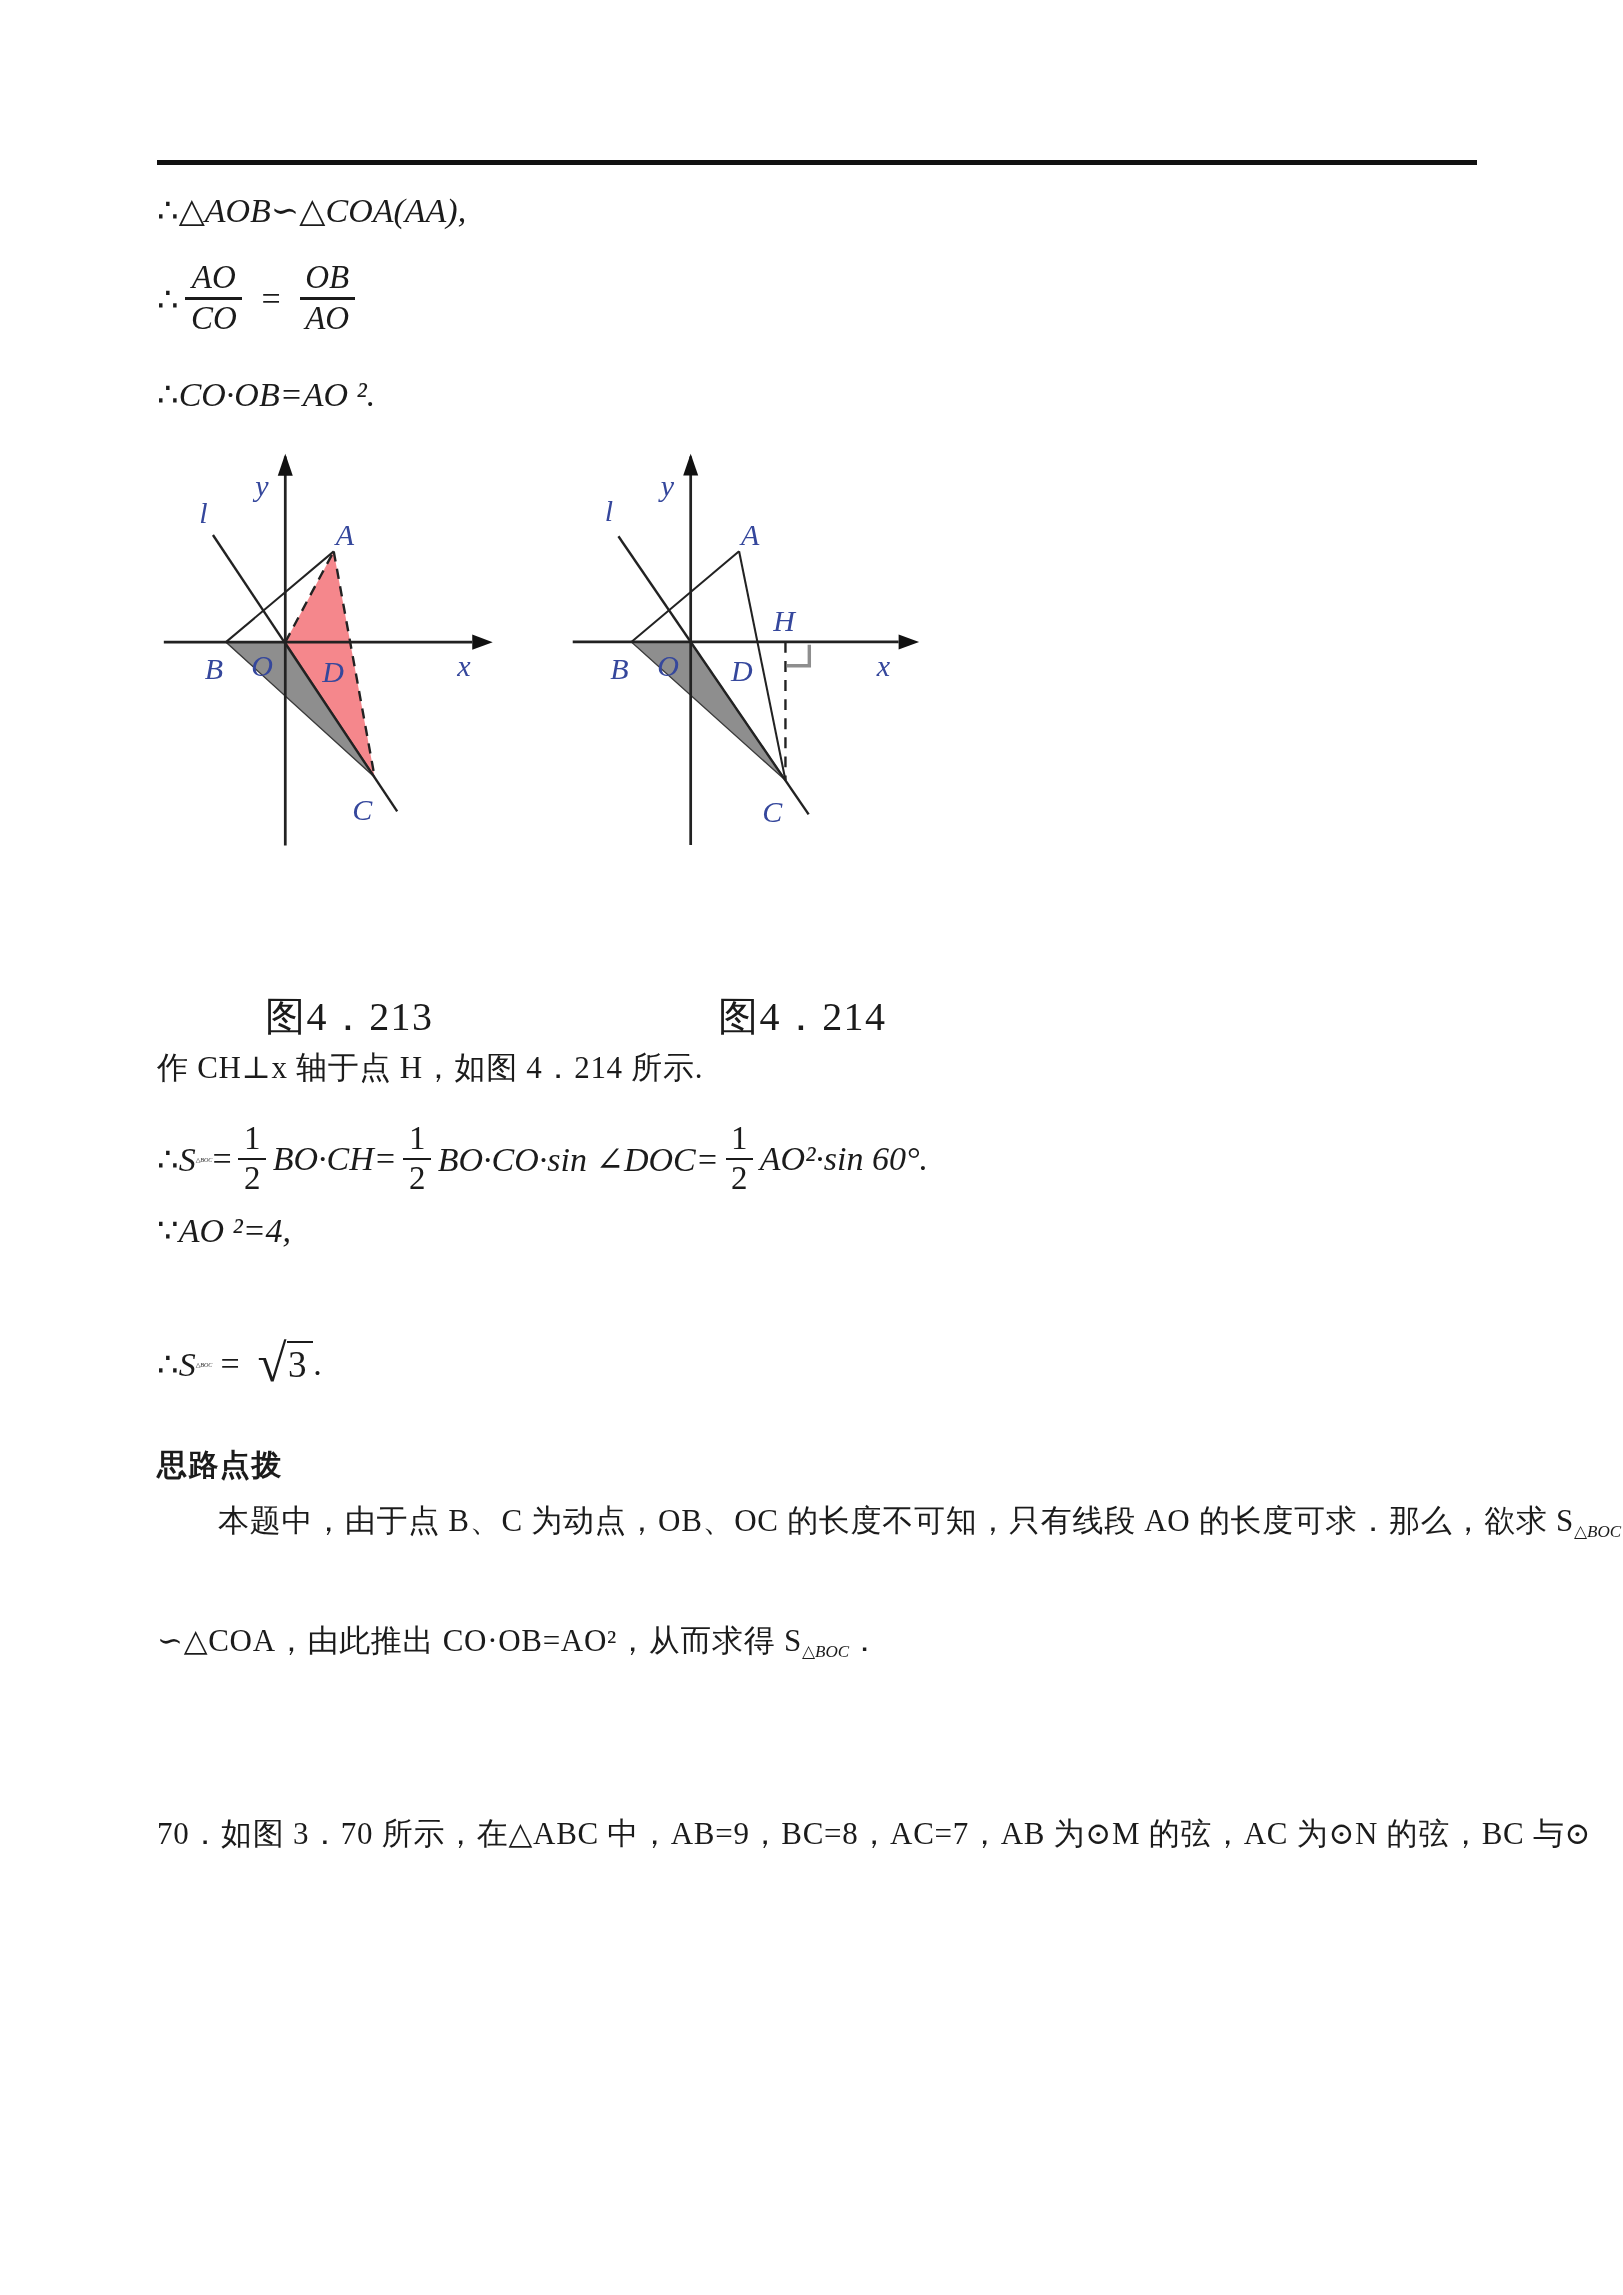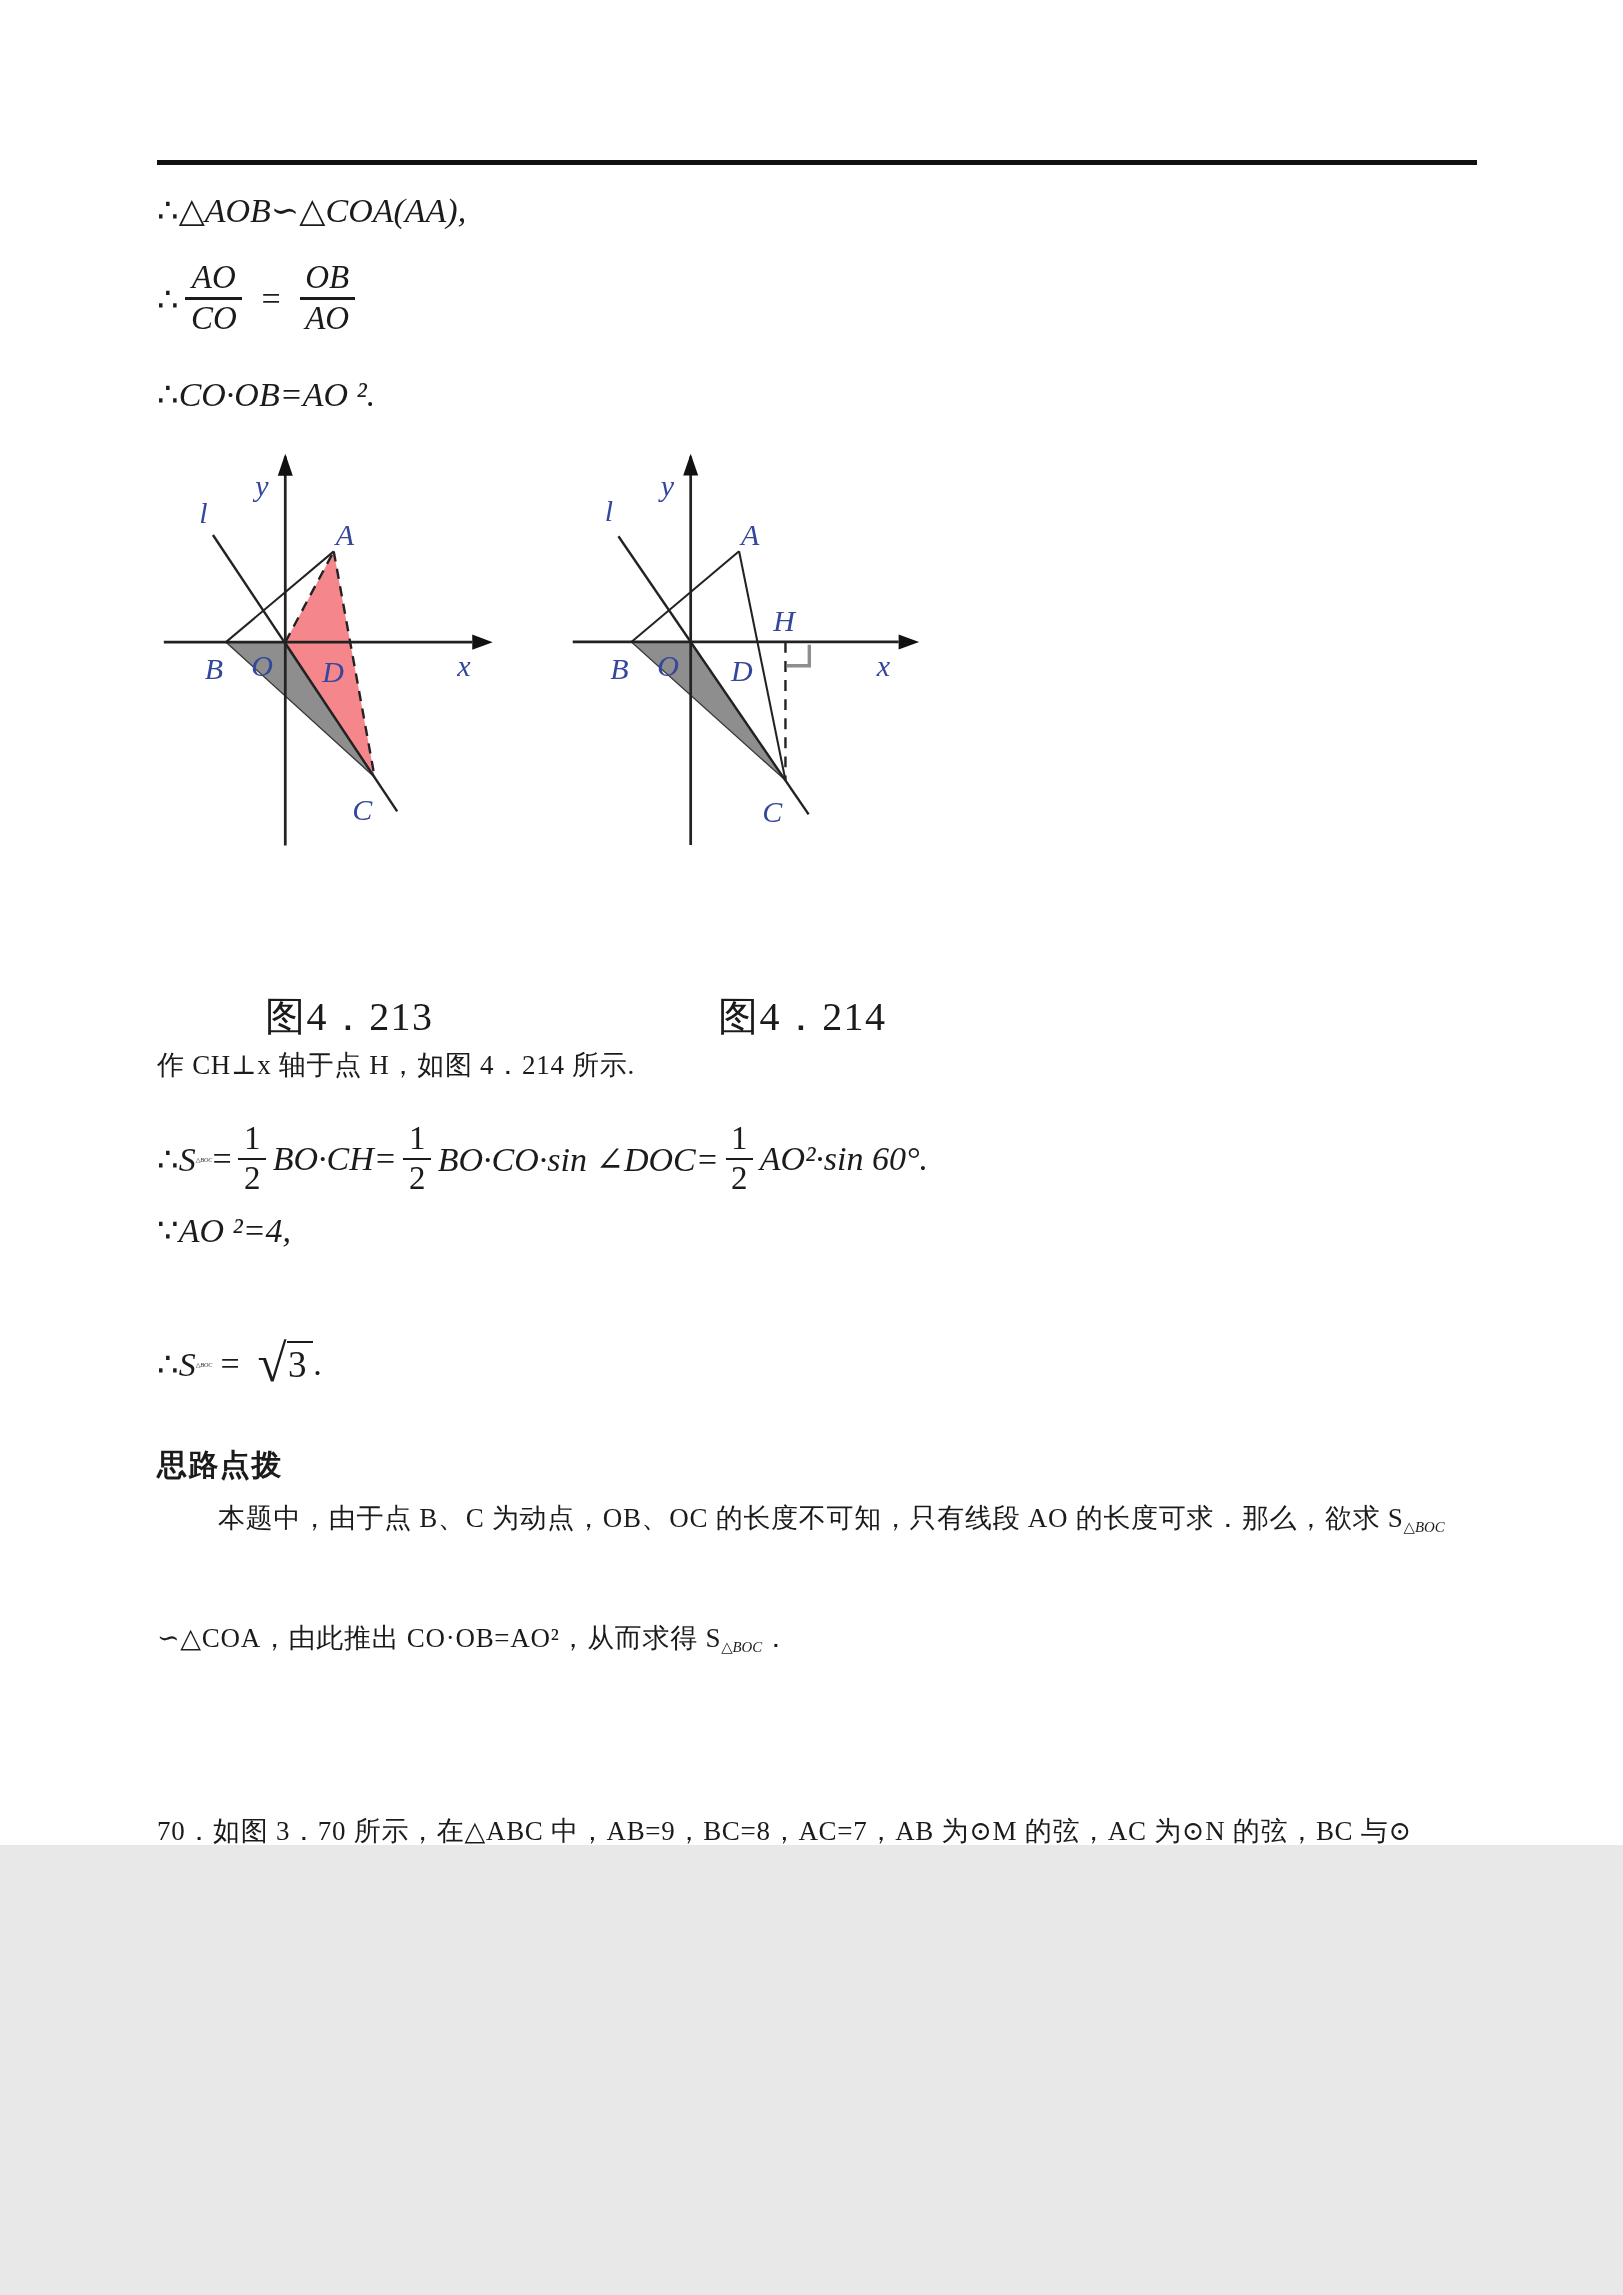--- a/index.html
+++ b/index.html
@@ -1,26 +1,26 @@
 <!DOCTYPE html>
 <html style="font-size:11px"><head>
 <meta charset="utf-8">
 <style>
   html,body{margin:0;padding:0;background:#e8e8e8}
   .page{
-    position:relative;width:1623px;height:1845px;background:#ffffff;
+    position:relative;width:1623px;height:2295px;background:#ffffff;
     font-family:"Liberation Serif","DejaVu Serif","DejaVu Sans",serif;
     color:#1b1b1b;overflow:hidden;
   }
   .abs{position:absolute;white-space:nowrap;}
   .math{font-style:italic;}
   .cjk{font-style:normal;}
   .rule{position:absolute;background:#111;}
   .mline{font-size:34px;}
-  .body-line{font-size:27px;letter-spacing:0.7px;}
+  .body-line{font-size:31px;letter-spacing:0.7px;}
   .caption{font-size:40px;letter-spacing:1.4px;}
   .heading{font-size:30px;font-weight:bold;letter-spacing:1.4px;}
   sub.msub{font-size:0.55em;font-style:italic;vertical-align:-0.35em;letter-spacing:0;}
   .frow{position:absolute;display:flex;align-items:center;}
   .frac{display:inline-flex;flex-direction:column;align-items:center;margin:0 6.8px;text-align:center;}
   .frac .num,.frac .den{font-size:33px;line-height:1.15;padding:0 5.5px;}
   .frac .lit{font-style:italic;}
   .frac .bar{align-self:stretch;height:2.7px;background:#1b1b1b;}
   .sqrt{display:inline-flex;align-items:flex-start;margin-left:9.5px;}
   .sqrt .sign{font-size:53px;line-height:0.85;font-style:normal;}

